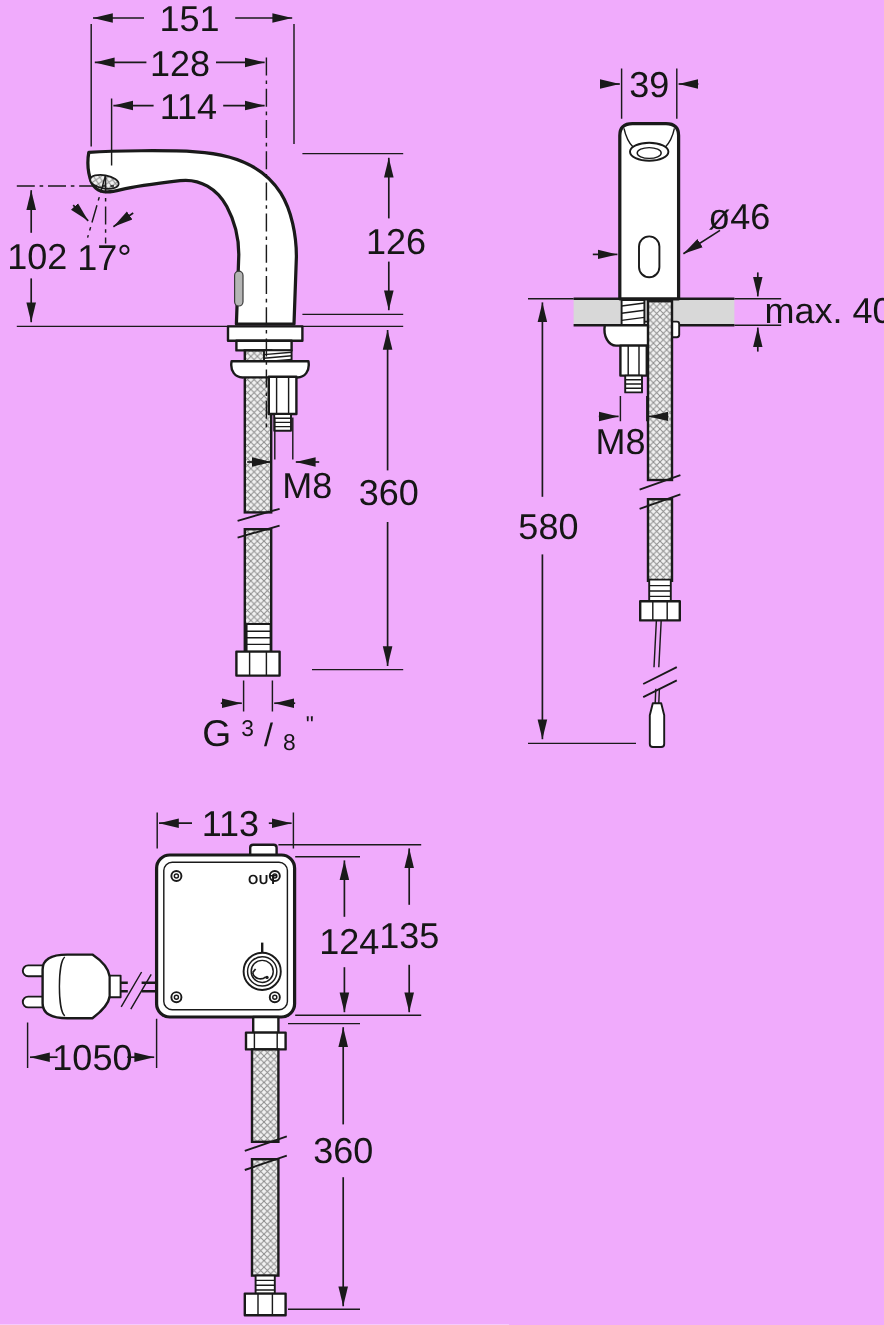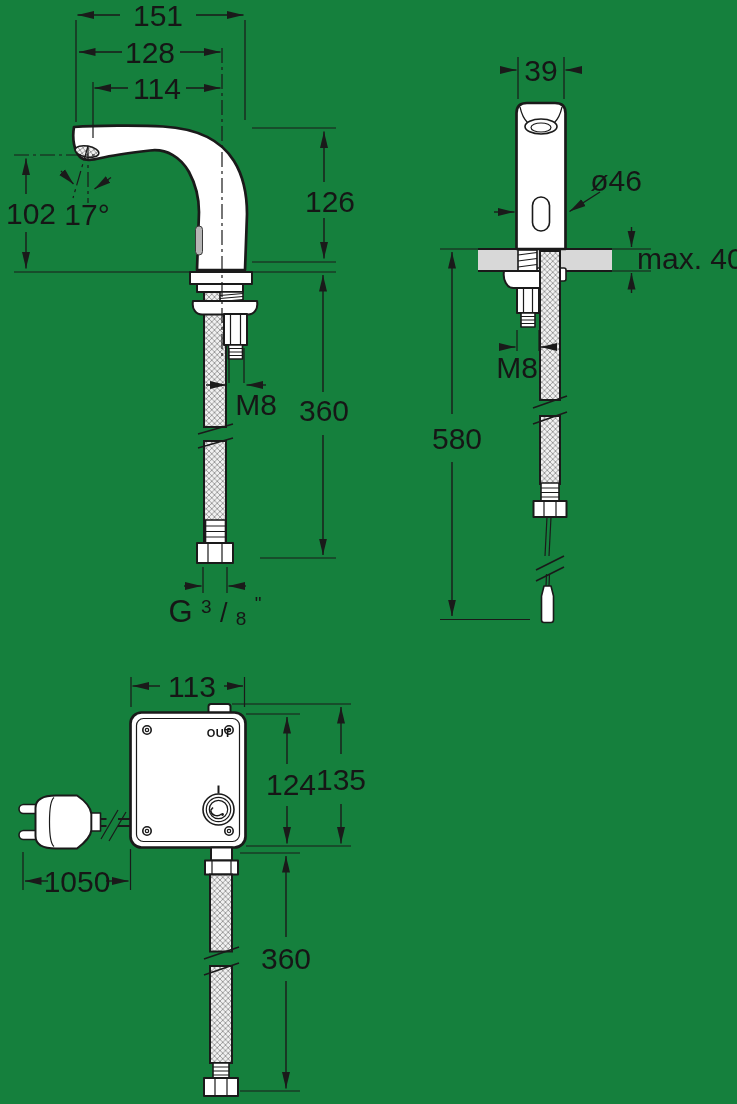--- a/index.html
+++ b/index.html
@@ -1,16 +1,16 @@
 <!DOCTYPE html>
 <html><head>
 <meta charset="utf-8">
 <style>
   html,body{margin:0;padding:0;background:#ffffff;}
-  .stage{position:relative;width:737px;height:1104px;background:#15803d;overflow:hidden;}
+  .stage{position:relative;width:737px;height:1104px;background:#f0abfc;overflow:hidden;}
   svg{display:block;}
   text{font-family:"Liberation Sans","DejaVu Sans",sans-serif;fill:#161616;}
   .dim{font-size:30px;}
   .out{font-size:11px;font-weight:700;letter-spacing:.5px;}
   .ol{fill:#ffffff;stroke:#1a1a1a;stroke-width:2.7;stroke-linejoin:round;stroke-linecap:round;}
   .ol2{fill:#ffffff;stroke:#1a1a1a;stroke-width:2;stroke-linejoin:round;}
   .med{fill:#ffffff;stroke:#1a1a1a;stroke-width:1.6;stroke-linejoin:round;}
   .nf{fill:none;}
   .thin{fill:none;stroke:#1a1a1a;stroke-width:1.2;}
   .dl{fill:none;stroke:#1a1a1a;stroke-width:1.4;}

